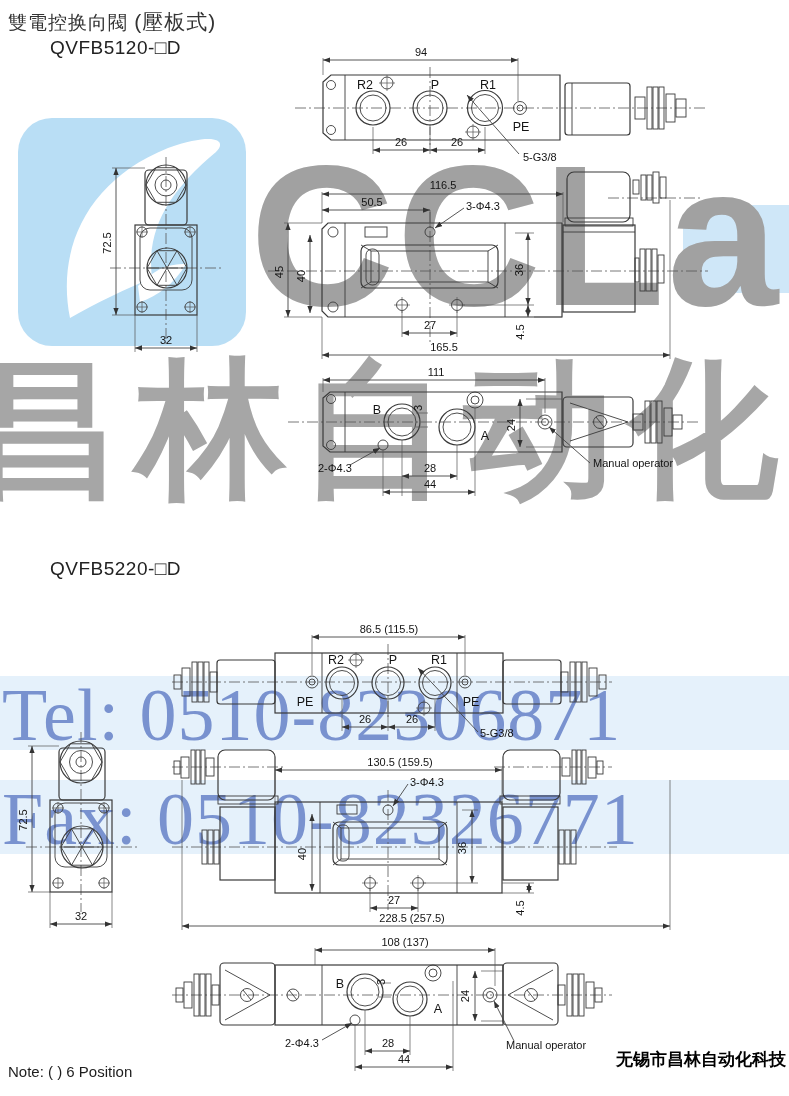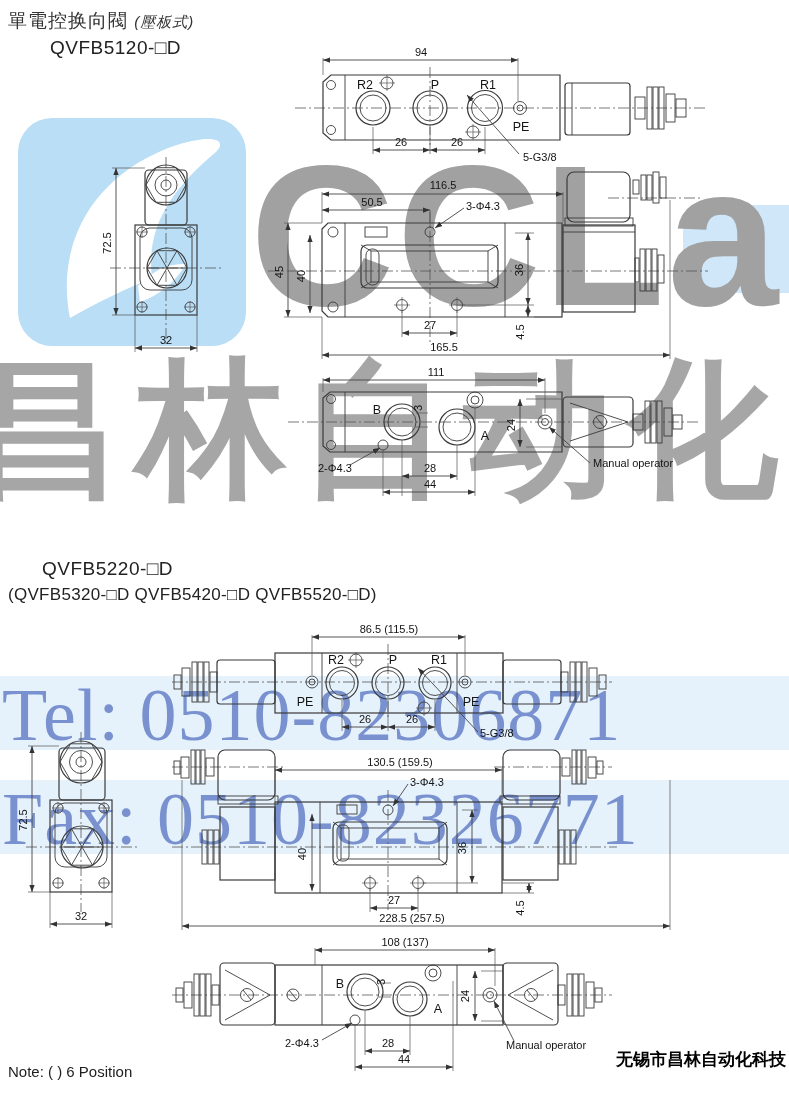--- a/index.html
+++ b/index.html
@@ -17,21 +17,21 @@
   .wm-band{left:0;width:789px;height:74px;background:rgba(198,224,246,0.45);}
   .wm-band-tel{top:676px;} .wm-band-fax{top:780px;}
   .wm-blue{left:2px;width:789px;overflow:hidden;white-space:nowrap;
            font-family:"Liberation Serif","DejaVu Serif",serif;
            font-size:74px;line-height:74px;color:rgba(94,122,196,0.8);letter-spacing:1px;}
   .wm-tel{top:678px;} .wm-fax{top:782px;}
   .wm-chip{left:683px;top:205px;width:120px;height:88px;background:#cfe7f8;border-radius:16px;}
   
   .txt{position:absolute;z-index:3;}
   .h-cn{font-size:19px;letter-spacing:1px;color:#333;}
-  .h-cn .paren{font-size:15px;font-style:italic;}
+  .h-cn .paren{font-size:21px;}
   .h-model{font-size:19px;letter-spacing:0.5px;color:#222;margin-left:42px;}
   .h-model-alt{font-size:17px;letter-spacing:0.3px;color:#222;}
   .f-note{font-size:15px;color:#1d1d1d;}
   .f-company{font-size:17px;font-weight:bold;color:#000;}
   
   svg.drw{position:absolute;z-index:2;overflow:visible;}
   .o{fill:none;stroke:#3a3a3a;stroke-width:1.2;}
   .o2{fill:none;stroke:#3a3a3a;stroke-width:0.9;}
   .cl{fill:none;stroke:#555;stroke-width:0.8;stroke-dasharray:11 3 2 3;}
   .ex{fill:none;stroke:#555;stroke-width:0.7;}
@@ -59,27 +59,26 @@
     <path d="M52,200 C38,130 70,62 150,30 C196,14 210,22 198,34 C150,74 128,112 134,160 C110,170 76,186 52,200 Z" fill="#ffffff"></path>
     <path d="M120,168 C138,150 150,146 168,146 C156,166 140,178 122,184 Z" fill="#ffffff"></path>
   </svg>
 
   <div class="wm wm-cclair">CCLair</div>
   <div class="wm wm-cn">昌林自动化</div>
   <div class="wm wm-blue wm-tel">Tel: 0510-82306871</div>
   <div class="wm wm-blue wm-fax">Fax: 0510-82326771</div>
 
   <div class="txt h-cn" style="left:8px;top:8px">
-    <span>單電控换向閥</span>
+    <span>雙電控换向閥</span>
     <span class="paren">(壓板式)</span>
   </div>
   <div class="txt h-model" style="left:8px;top:37px">QVFB5120-□D</div>
 
-  <div class="txt h-model" style="left:0;top:558px">QVFB5220-□D</div>
-  <div class="txt h-model-alt" style="left:8px;top:585px">(QVFB5320-□D  QVFB5420-□D  QVFB5520-□D)</div>
+  <div class="txt h-model" style="left:8px;top:558px">QVFB5220-□D</div>
 
   <svg class="drw" style="left:295px;top:45px" width="494" height="130">
     <line class="cl" x1="0" y1="63" x2="410" y2="63"></line>
     <line class="cl" x1="135" y1="22" x2="135" y2="100"></line>
     <path class="o" d="M28,37 L36,30 L265,30 L265,95 L36,95 L28,88 Z"></path>
     <line class="o2" x1="50" y1="30" x2="50" y2="95"></line>
     <circle class="o2" cx="36" cy="40" r="4.5"></circle>
     <circle class="o2" cx="36" cy="85" r="4.5"></circle>
     <circle class="o" cx="78" cy="63" r="17"></circle>
       <circle class="o2" cx="78" cy="63" r="13"></circle>

